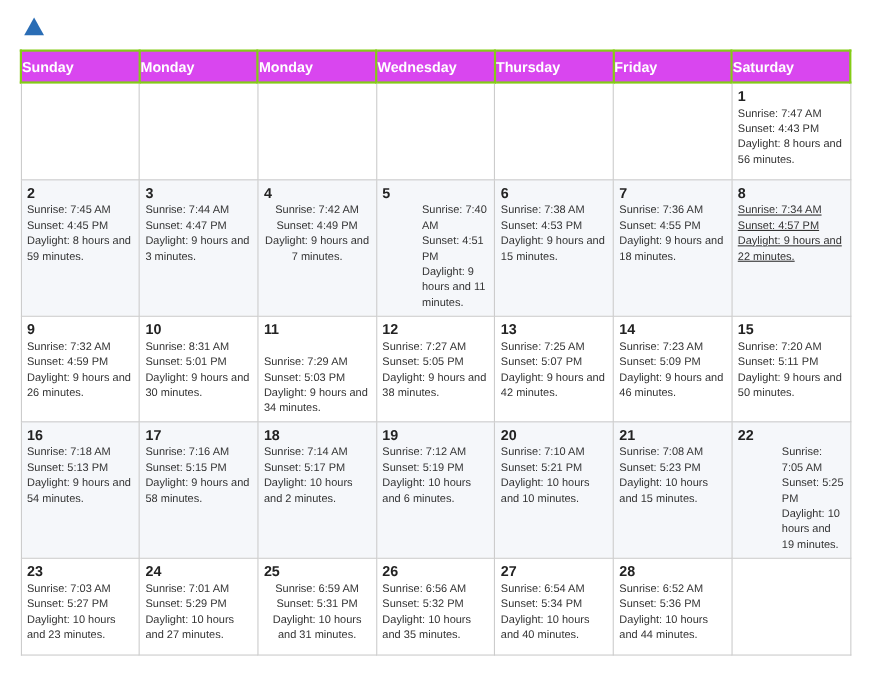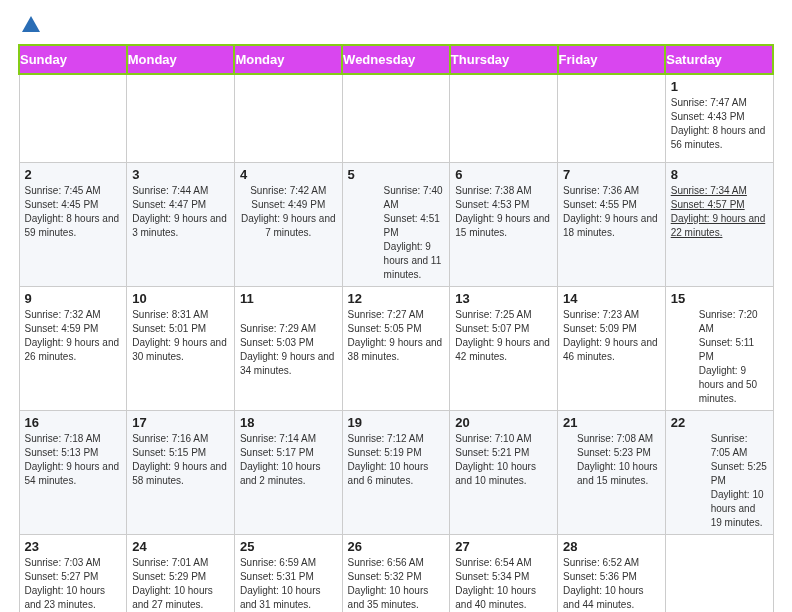--- a/index.html
+++ b/index.html
@@ -216,21 +216,21 @@
 Daylight: 9 hours and 42 minutes.</div>
           </td>
           <td>
             <span class="day-num">14</span>
             <div class="day-info" style="white-space: pre-line;">Sunrise: 7:23 AM
 Sunset: 5:09 PM
 Daylight: 9 hours and 46 minutes.</div>
           </td>
           <td>
             <span class="day-num">15</span>
-            <div class="day-info" style="white-space: pre-line; margin-left: 28px;">Sunrise: 7:20 AM
+            <div class="day-info" style="white-space: pre-line;">Sunrise: 7:20 AM
 Sunset: 5:11 PM
 Daylight: 9 hours and 50 minutes.</div>
           </td>
         </tr>
         <tr>
           <td>
             <span class="day-num">16</span>
             <div class="day-info" style="white-space: pre-line;">Sunrise: 7:18 AM
 Sunset: 5:13 PM
 Daylight: 9 hours and 54 minutes.</div>
@@ -254,21 +254,21 @@
 Daylight: 10 hours and 6 minutes.</div>
           </td>
           <td>
             <span class="day-num">20</span>
             <div class="day-info" style="white-space: pre-line;">Sunrise: 7:10 AM
 Sunset: 5:21 PM
 Daylight: 10 hours and 10 minutes.</div>
           </td>
           <td>
             <span class="day-num">21</span>
-            <div class="day-info" style="white-space: pre-line; margin-left: 14px;">Sunrise: 7:08 AM
+            <div class="day-info" style="white-space: pre-line;">Sunrise: 7:08 AM
 Sunset: 5:23 PM
 Daylight: 10 hours and 15 minutes.</div>
           </td>
           <td>
             <span class="day-num">22</span>
             <div class="day-info" style="white-space: pre-line; margin-left: 40px;">Sunrise: 7:05 AM
 Sunset: 5:25 PM
 Daylight: 10 hours and 19 minutes.</div>
           </td>
         </tr>
@@ -280,21 +280,21 @@
 Daylight: 10 hours and 23 minutes.</div>
           </td>
           <td>
             <span class="day-num">24</span>
             <div class="day-info" style="white-space: pre-line;">Sunrise: 7:01 AM
 Sunset: 5:29 PM
 Daylight: 10 hours and 27 minutes.</div>
           </td>
           <td>
             <span class="day-num">25</span>
-            <div class="day-info" style="white-space: pre-line;">Sunrise: 6:59 AM
+            <div class="day-info" style="white-space: pre-line; text-align: center;">Sunrise: 6:59 AM
 Sunset: 5:31 PM
 Daylight: 10 hours and 31 minutes.</div>
           </td>
           <td>
             <span class="day-num">26</span>
             <div class="day-info" style="white-space: pre-line;">Sunrise: 6:56 AM
 Sunset: 5:32 PM
 Daylight: 10 hours and 35 minutes.</div>
           </td>
           <td>

